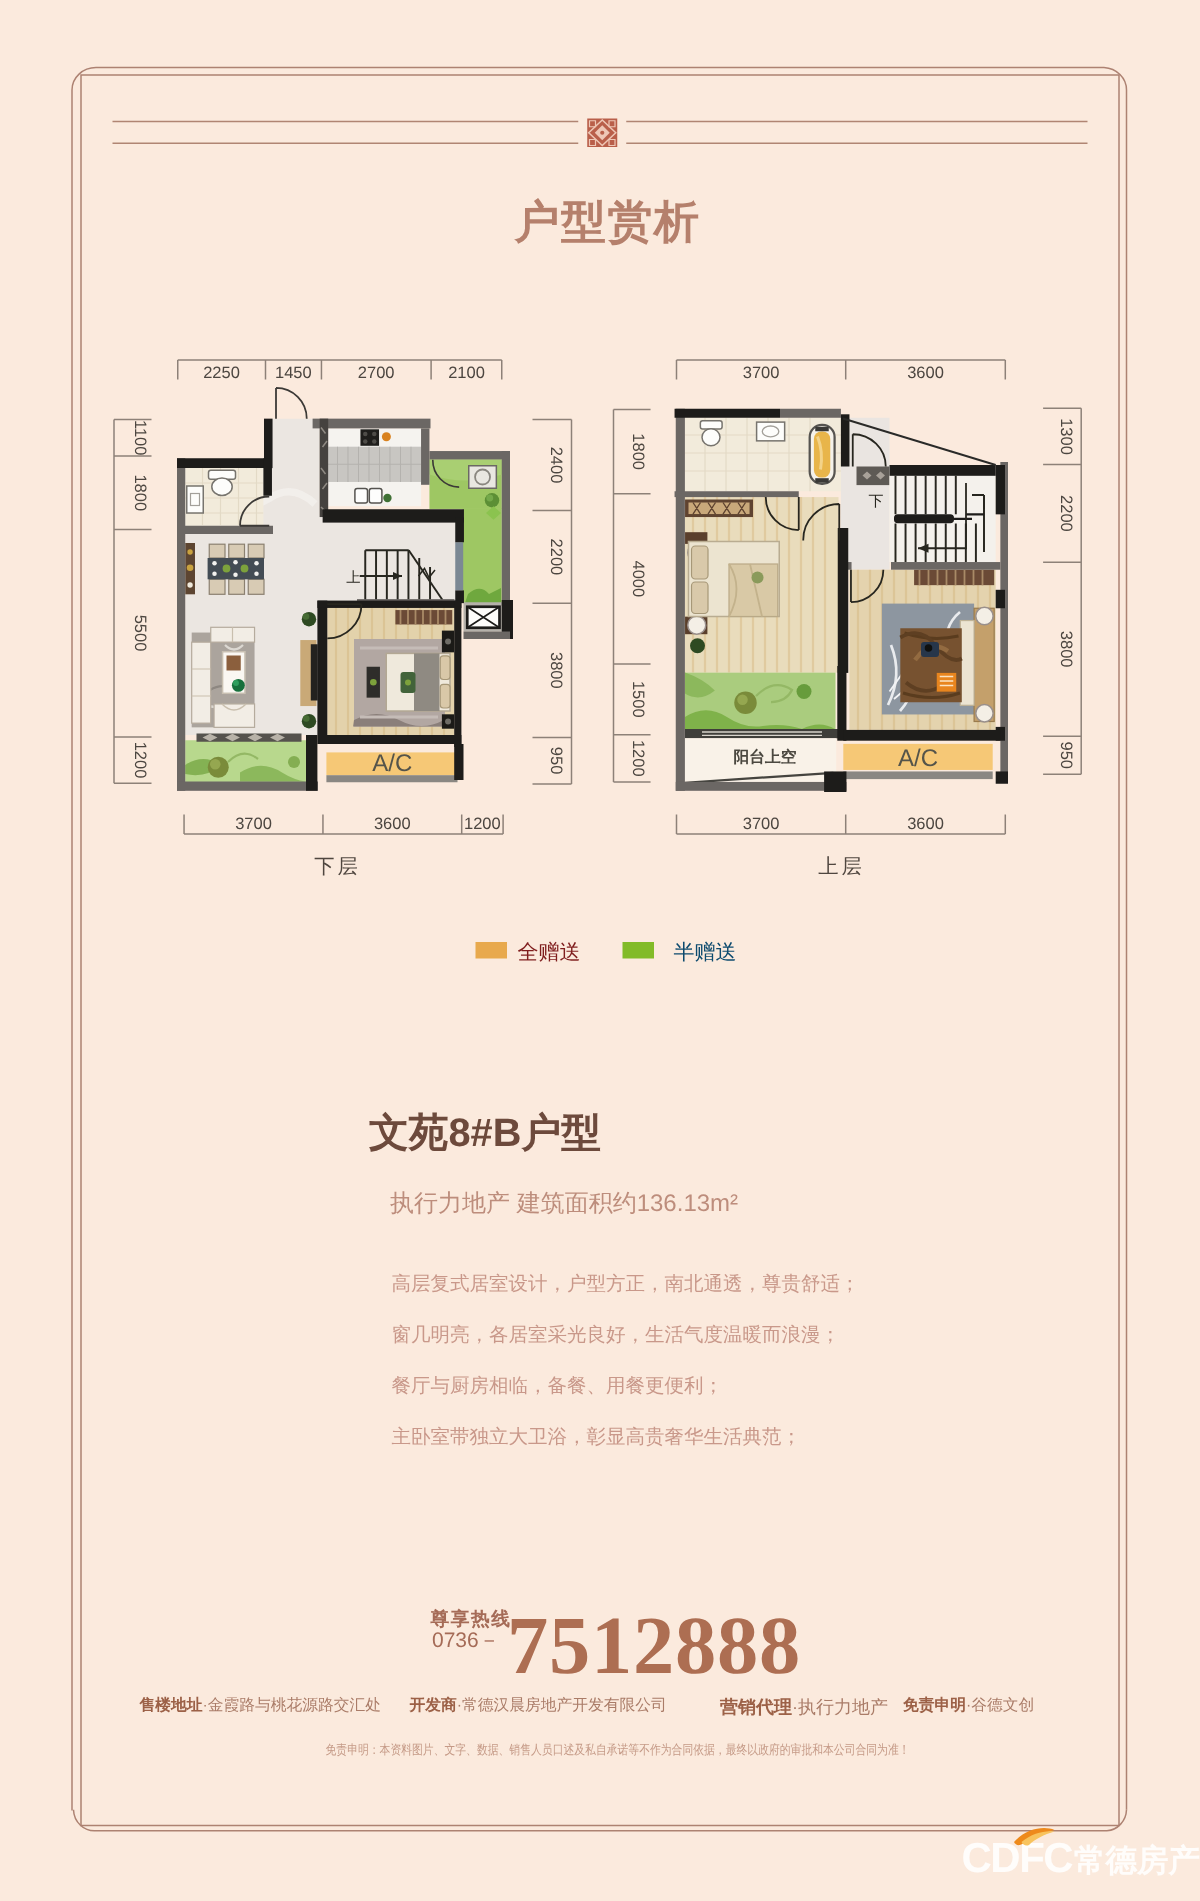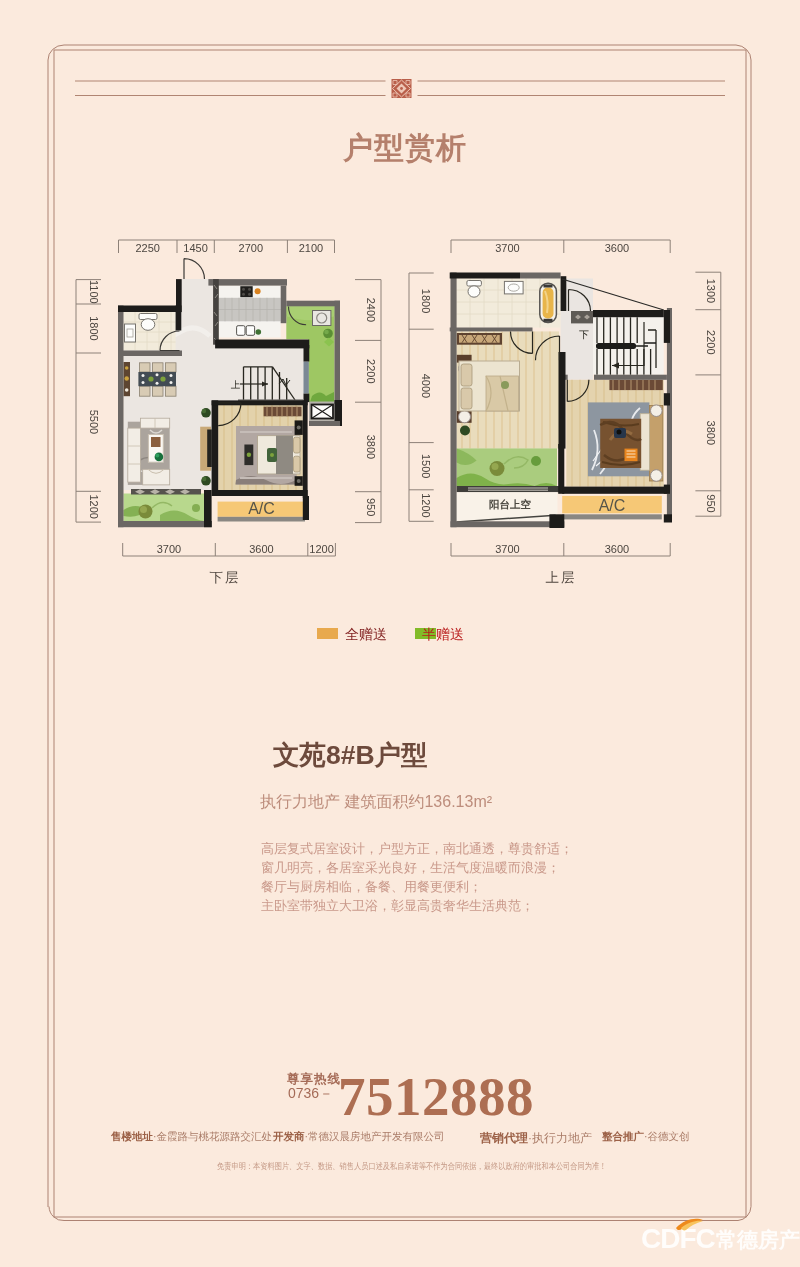--- a/index.html
+++ b/index.html
@@ -481,42 +481,42 @@
   <rect x="562.2" y="495.9" width="99.6" height="17.4" fill="#f6c876"></rect>
   <text x="612" y="510.5" font-size="16" fill="#55544a" text-anchor="middle" font-family="Liberation Sans">A/C</text>
 
   <text x="561" y="582" font-size="13.5" fill="#4f463f" text-anchor="middle" font-family="Liberation Sans" letter-spacing="2">上层</text>
 </svg>
 
 <div class="abs" style="left:317px;top:628px;width:21px;height:11px;background:#e8a94d"></div>
 <div class="abs" style="left:345px;top:626px;font-size:14px;color:#7f1d1d">全赠送</div>
 
 <div class="abs" style="left:415px;top:628px;width:21px;height:11px;background:#82bb28"></div>
-<div class="abs" style="left:422px;top:626px;font-size:14px;color:#b91c1c">半赠送</div>
-
-<div class="abs" style="left:273px;top:737px;font-size:26.5px;font-weight:bold;color:#6d4a3c;letter-spacing:0px">文苑8#B户型</div>
+<div class="abs" style="left:449px;top:626px;font-size:14px;color:#0c4a6e">半赠送</div>
+
+<div class="abs" style="left:246px;top:737px;font-size:26.5px;font-weight:bold;color:#6d4a3c;letter-spacing:0px">文苑8#B户型</div>
 
 <div class="abs" style="left:260px;top:792px;font-size:16px;color:#bd8d7c">执行力地产 建筑面积约136.13m²</div>
 
-<div class="abs" style="left:261px;top:839px;font-size:13px;color:#c9988a;line-height:19px;width:440px">
+<div class="abs" style="left:261px;top:839px;font-size:13px;color:#c9988a;line-height:34px;width:440px">
 高层复式居室设计，户型方正，南北通透，尊贵舒适；<br>
 窗几明亮，各居室采光良好，生活气度温暖而浪漫；<br>
 餐厅与厨房相临，备餐、用餐更便利；<br>
 主卧室带独立大卫浴，彰显高贵奢华生活典范；
 </div>
 
 <div class="abs" style="left:287px;top:1071px;font-size:12.5px;font-weight:bold;color:#a56b57;letter-spacing:1px">尊享热线</div>
 <div class="abs" style="left:288px;top:1085px;font-size:14px;color:#a56b57">0736－</div>
 
 <div class="abs" style="left:338px;top:1065px;font-family:Liberation Serif, serif;font-weight:bold;font-size:55px;color:#ad6e52;letter-spacing:0.5px">7512888</div>
 
-<div class="abs" style="left:111px;top:1130px;font-size:10.5px;color:#aa7c68;white-space:nowrap"><b style="color:#9c6147">售楼地址</b>·金霞路与桃花源路交汇处</div>
+<div class="abs" style="left:93px;top:1130px;font-size:10.5px;color:#aa7c68;white-space:nowrap"><b style="color:#9c6147">售楼地址</b>·金霞路与桃花源路交汇处</div>
 <div class="abs" style="left:273px;top:1130px;font-size:10.5px;color:#aa7c68;white-space:nowrap"><b style="color:#9c6147">开发商</b>·常德汉晨房地产开发有限公司</div>
 <div class="abs" style="left:480px;top:1130px;font-size:12px;color:#aa7c68;white-space:nowrap"><b style="color:#9c6147">营销代理</b>·执行力地产</div>
-<div class="abs" style="left:602px;top:1130px;font-size:10.5px;color:#aa7c68;white-space:nowrap"><b style="color:#9c6147">整合推广</b>·谷德文创</div>
+<div class="abs" style="left:602px;top:1130px;font-size:10.5px;color:#aa7c68;white-space:nowrap"><b style="color:#9c6147">免责申明</b>·谷德文创</div>
 
 <div class="abs" style="left:217px;top:1161px;font-size:8.7px;color:#c59a87;white-space:nowrap;transform:scaleX(0.83);transform-origin:0 0">免责申明：本资料图片、文字、数据、销售人员口述及私自承诺等不作为合同依据，最终以政府的审批和本公司合同为准！</div>
 
 <svg class="abs" style="left:630px;top:1215px" width="170" height="52" viewBox="0 0 170 52">
   <g font-family="Liberation Sans">
     <text x="11" y="33" font-size="28" font-weight="bold" fill="#ffffff" fill-opacity="0.87" font-family="Liberation Sans" letter-spacing="-1">CDFC</text>
     <text x="86" y="32" font-size="21" font-weight="bold" fill="#ffffff" fill-opacity="0.87" font-family="Liberation Sans">常德房产</text>
     <path d="M46,13 C54,4 66,2 73,5 C65,7 57,10 52,14 C49,16 47,15 46,13 Z" fill="#ee8a1c"></path>
     <path d="M51,13 C58,7 67,5 73,6 C66,8 60,11 56,15 C54,16 52,15 51,13 Z" fill="#f8c35d"></path>
   </g>

